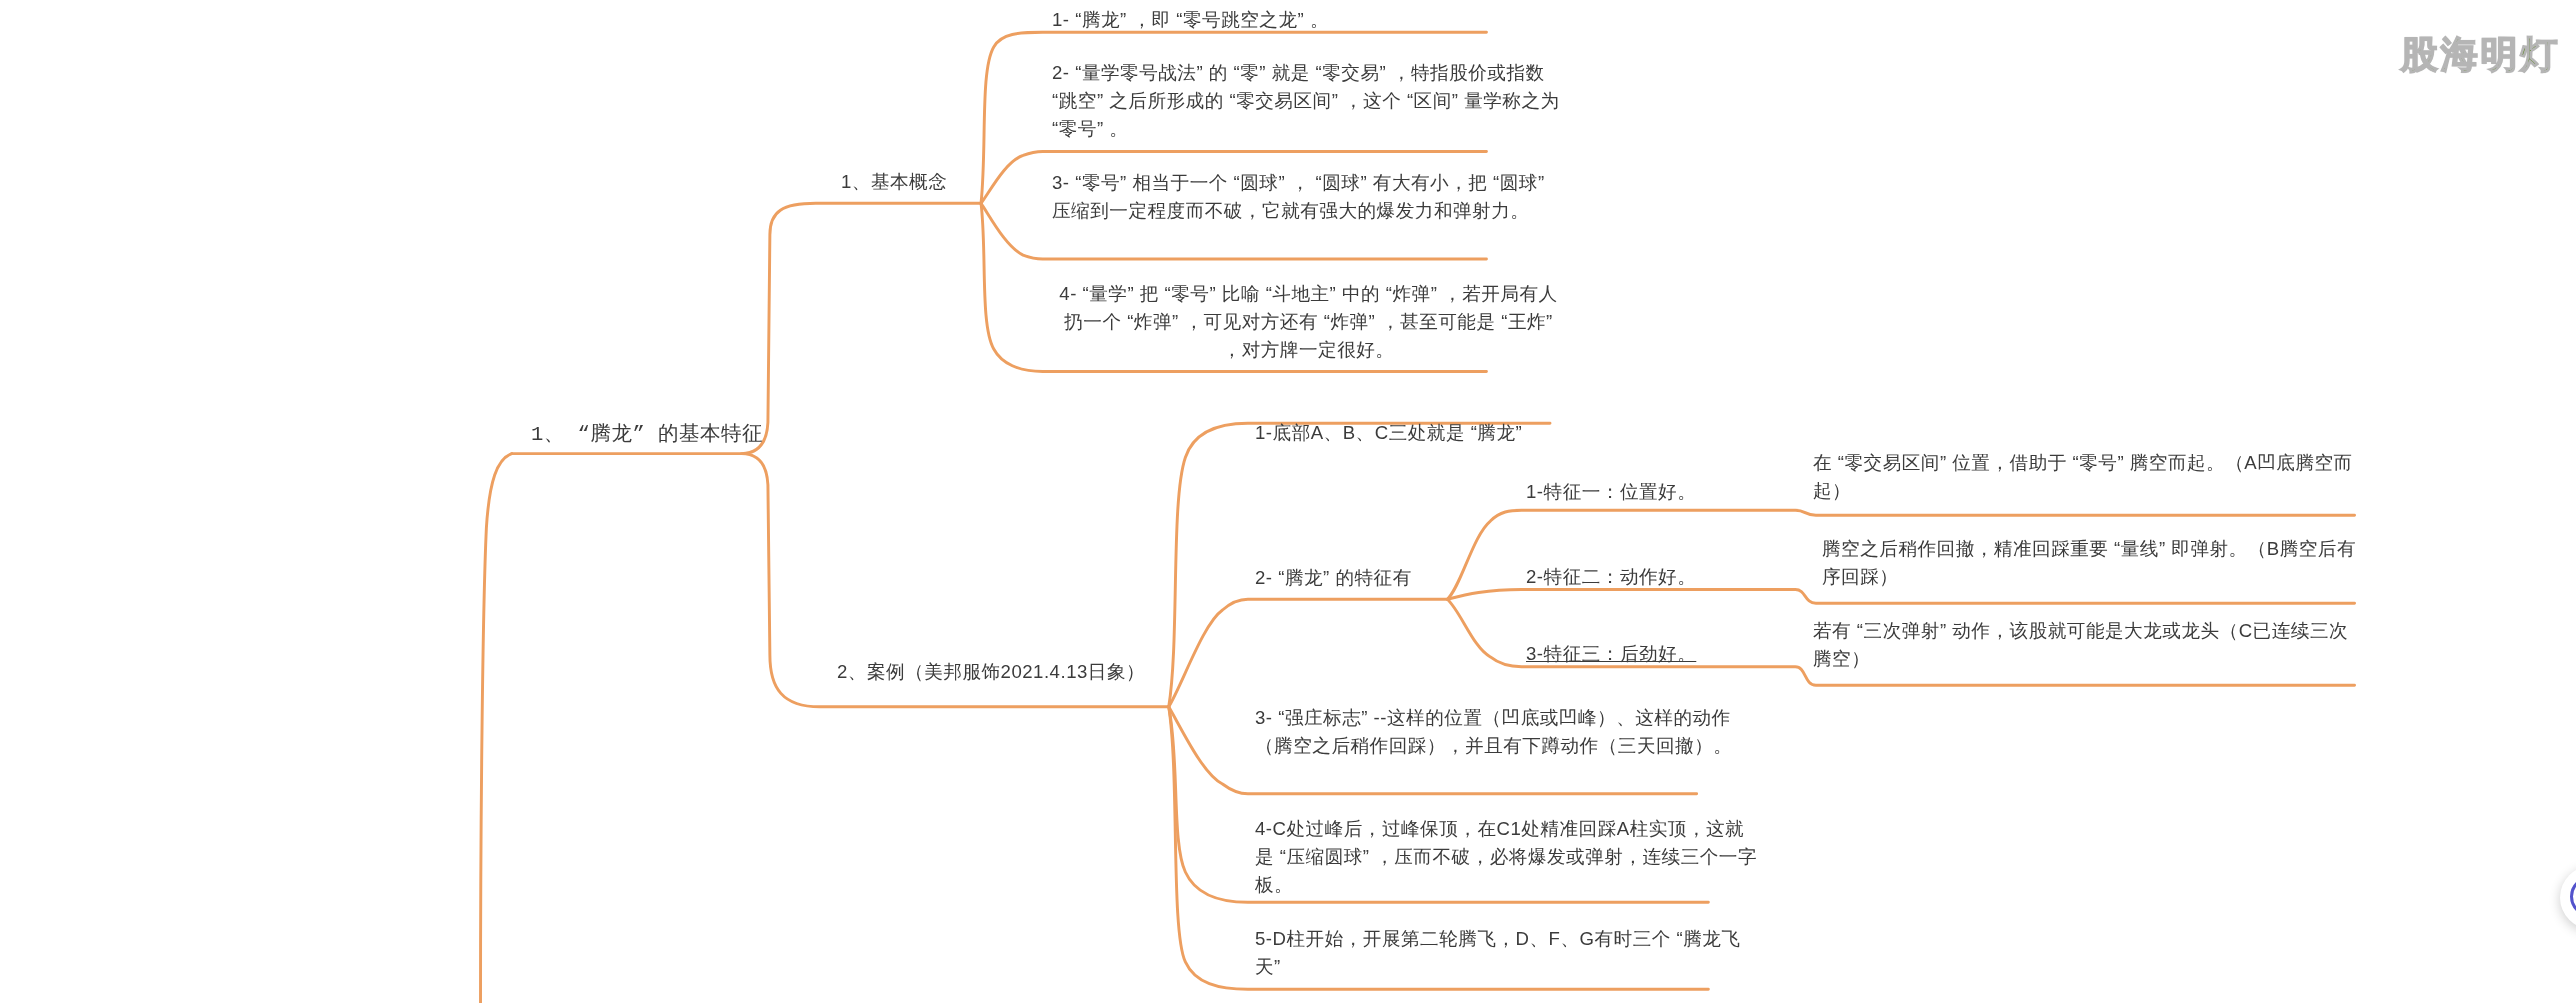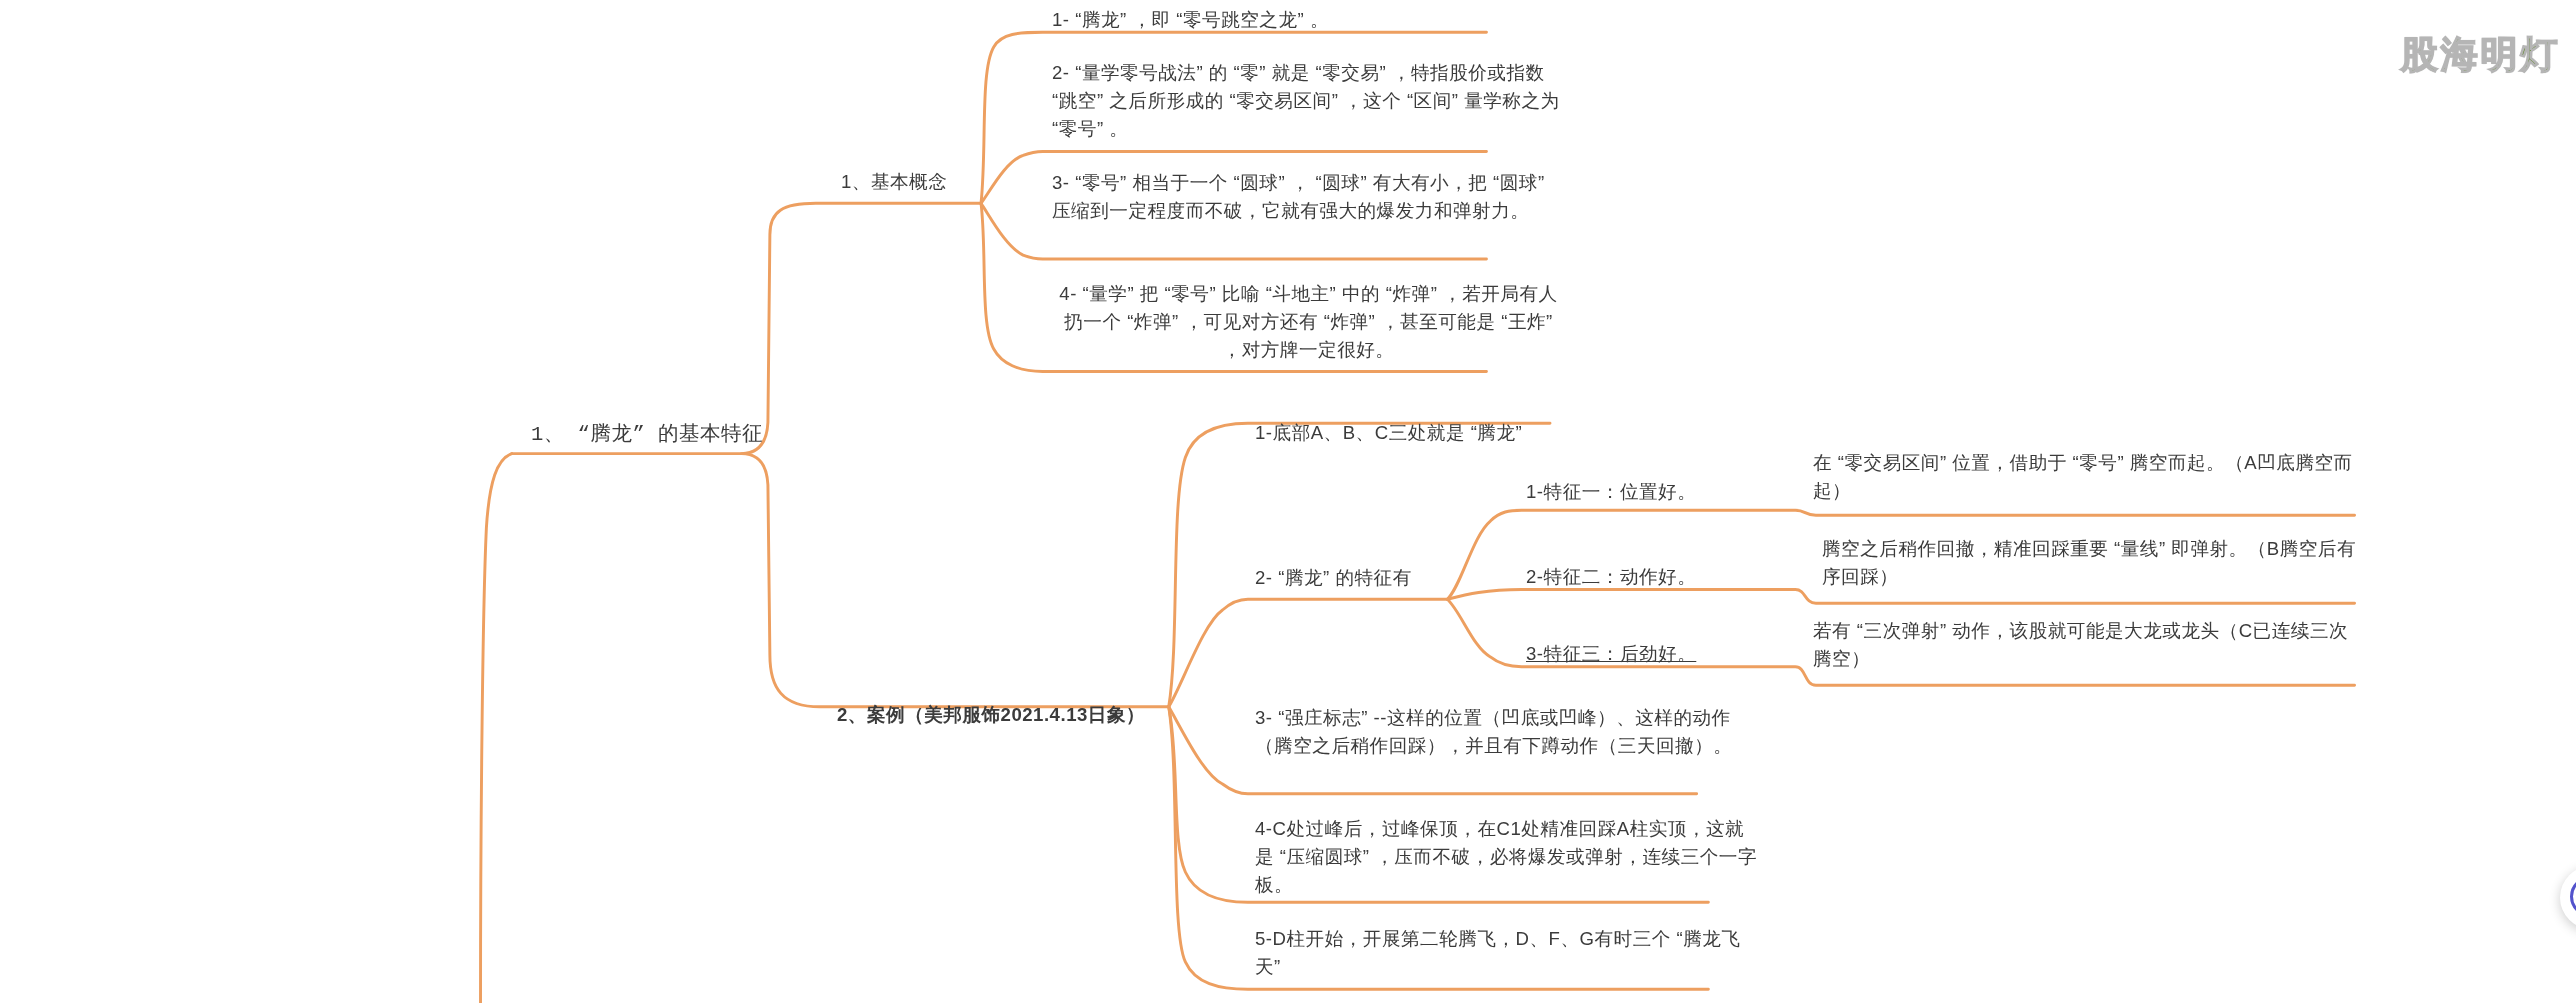--- a/index.html
+++ b/index.html
@@ -11,21 +11,21 @@
   svg.connectors{position:absolute;left:0;top:0;width:2576px;height:1003px;}
   svg.connectors path{fill:none;stroke:var(--accent);stroke-width:3;stroke-linecap:round;stroke-linejoin:round;}
   .node{position:absolute;font-size:18.6px;line-height:28px;white-space:nowrap;letter-spacing:0.5px;}
   .wrap{white-space:normal;}
   .root-node{left:531px;top:421px;font-size:20.5px;font-family:Liberation Mono, monospace;}
   .topic1{left:841px;top:168px;}
   .b-item1{left:1052px;top:5.9px;}
   .b-item2{left:1052px;top:59px;width:513px;}
   .b-item3{left:1052px;top:169px;width:513px;}
   .b-item4{left:1052px;top:280px;width:513px;text-align:center;}
-  .topic2{left:837px;top:701px;font-weight:bold;}
+  .topic2{left:837px;top:658px;}
   .c-item1{left:1255px;top:391px;margin-top:28px;}
   .c-item2{left:1255px;top:564px;}
   .feat1{left:1526px;top:478px;}
   .feat2{left:1526px;top:563px;}
   .feat3{left:1526px;top:640px;text-decoration:underline;}
   .det1{left:1813px;top:449px;width:540px;}
   .det2{left:1813px;top:535px;width:540px;margin-left:9px;}
   .det3{left:1813px;top:617px;width:540px;}
   .c-item3{left:1255px;top:704px;width:501px;}
   .c-item4{left:1255px;top:815px;width:504px;}

